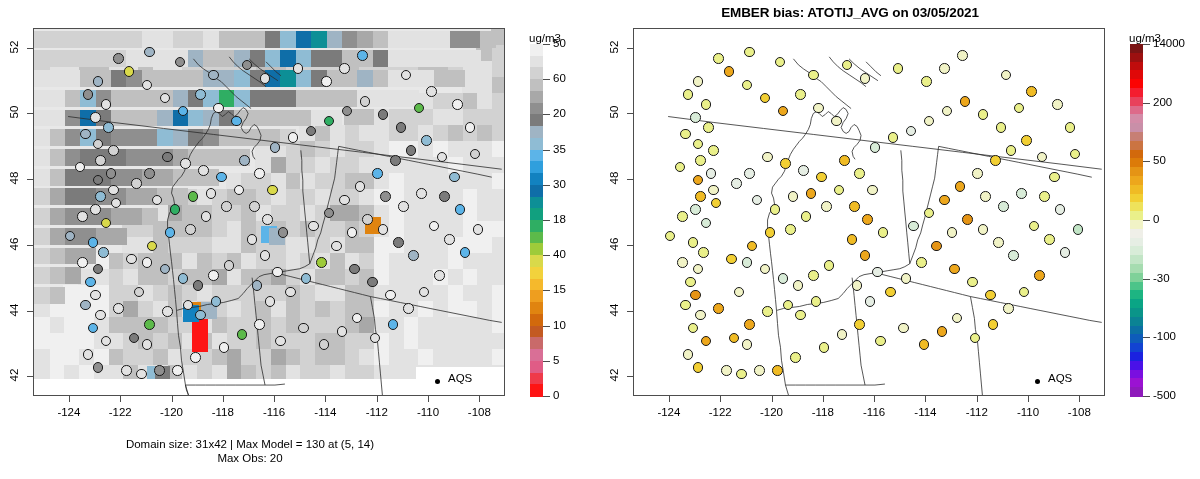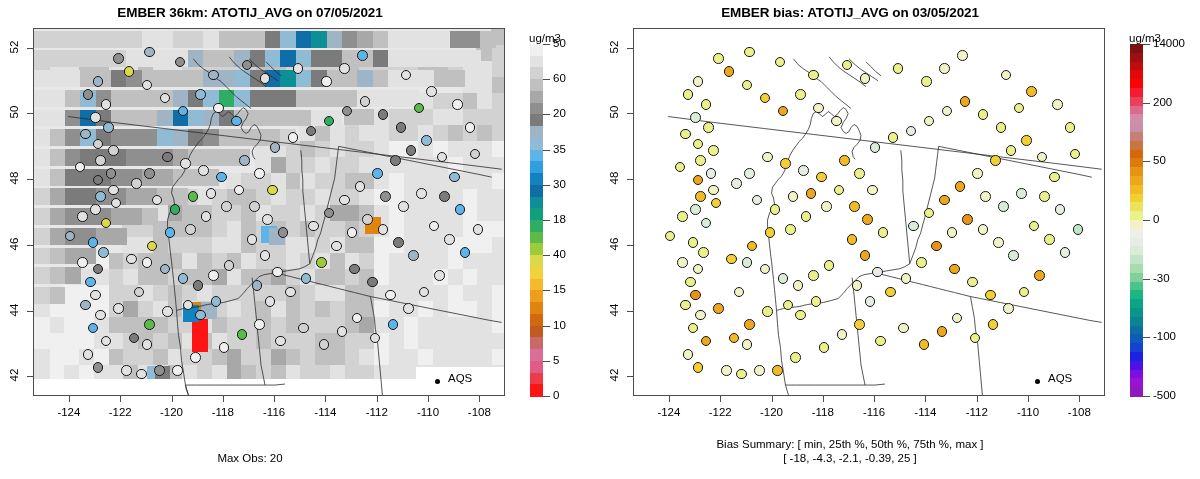--- a/index.html
+++ b/index.html
@@ -42,21 +42,20 @@
   .aqsdot{position:absolute;width:5px;height:5px;border-radius:50%;background:#000;}
   .aqstxt{position:absolute;font-size:11.5px;}
   svg{display:block;}
 </style>
 </head>
 <body>
 
 <div id="root">
 
   <div class="panel" id="panel-left">
-    <div class="ptitle">EMBER 36km: ATOTIJ_AVG on 07/05/2021</div>
 
     <div class="plotbox shaded" id="box-left">
       <div class="grid-layer" id="grid-left">
           <div class="cell" style="left: 457.061px; top: -0.141593px; width: 15.7282px; height: 16.8832px; background: rgb(192, 192, 192);"></div>
           <div class="cell" style="left: 457.061px; top: 15.8584px; width: 15.7282px; height: 16.8832px; background: rgb(210, 210, 210);"></div>
           <div class="cell" style="left: 442.311px; top: 15.8584px; width: 15.7282px; height: 16.8832px; background: rgb(192, 192, 192);"></div>
           <div class="cell" style="left: 457.061px; top: 31.8584px; width: 15.7282px; height: 16.8832px; background: rgb(210, 210, 210);"></div>
           <div class="cell" style="left: 442.311px; top: 31.8584px; width: 15.7282px; height: 16.8832px; background: rgb(226, 226, 226);"></div>
           <div class="cell" style="left: 427.561px; top: 31.8584px; width: 15.7282px; height: 16.8832px; background: rgb(226, 226, 226);"></div>
           <div class="cell" style="left: 412.811px; top: 31.8584px; width: 15.7282px; height: 16.8832px; background: rgb(210, 210, 210);"></div>
@@ -1015,20 +1014,21 @@
         <div class="yt" style="top: 244.857px; left: 27px; width: 6px;"></div>
         <div class="ylab" style="left: 1px; top: 237.857px;">46</div>
         <div class="yt" style="top: 179.143px; left: 27px; width: 6px;"></div>
         <div class="ylab" style="left: 1px; top: 172.143px;">48</div>
         <div class="yt" style="top: 113.429px; left: 27px; width: 6px;"></div>
         <div class="ylab" style="left: 1px; top: 106.429px;">50</div>
         <div class="yt" style="top: 47.7143px; left: 27px; width: 6px;"></div>
         <div class="ylab" style="left: 1px; top: 40.7143px;">52</div>
       </div>
 
+    <div class="footer f1">Domain size: 31x42 | Max Model = 130 at (5, 14)</div>
     <div class="footer f2">Max Obs: 20</div>
 
     <div id="cb-left">
       <div class="cbunits" style="left:529px;top:32px;">ug/m3</div>
     <div class="cbar" style="left: 530px; top: 44px; height: 352px;">
           <div class="cbseg" style="background: rgb(240, 240, 240); top: 0px; height: 12.3333px;"></div>
           <div class="cbseg" style="background: rgb(226, 226, 226); top: 11.7333px; height: 12.3333px;"></div>
           <div class="cbseg" style="background: rgb(210, 210, 210); top: 23.4667px; height: 12.3333px;"></div>
           <div class="cbseg" style="background: rgb(192, 192, 192); top: 35.2px; height: 12.3333px;"></div>
           <div class="cbseg" style="background: rgb(168, 168, 168); top: 46.9333px; height: 12.3333px;"></div>
@@ -1315,22 +1315,20 @@
         <div class="yt" style="top: 244.857px; left: 27px; width: 6px;"></div>
         <div class="ylab" style="left: 1px; top: 237.857px;">46</div>
         <div class="yt" style="top: 179.143px; left: 27px; width: 6px;"></div>
         <div class="ylab" style="left: 1px; top: 172.143px;">48</div>
         <div class="yt" style="top: 113.429px; left: 27px; width: 6px;"></div>
         <div class="ylab" style="left: 1px; top: 106.429px;">50</div>
         <div class="yt" style="top: 47.7143px; left: 27px; width: 6px;"></div>
         <div class="ylab" style="left: 1px; top: 40.7143px;">52</div>
       </div>
 
-    <div class="footer f1">Bias Summary: [ min, 25th %, 50th %, 75th %, max ]</div>
-    <div class="footer f2">[ -18,  -4.3,  -2.1,  -0.39,  25 ]</div>
 
     <div id="cb-right">
       <div class="cbunits" style="left:529px;top:32px;">ug/m3</div>
     <div class="cbar" style="left: 530px; top: 44px; height: 352px;">
           <div class="cbseg" style="background: rgb(122, 20, 20); top: 0px; height: 9.4px;"></div>
           <div class="cbseg" style="background: rgb(156, 16, 16); top: 8.8px; height: 9.4px;"></div>
           <div class="cbseg" style="background: rgb(192, 12, 12); top: 17.6px; height: 9.4px;"></div>
           <div class="cbseg" style="background: rgb(224, 8, 8); top: 26.4px; height: 9.4px;"></div>
           <div class="cbseg" style="background: rgb(251, 3, 3); top: 35.2px; height: 9.4px;"></div>
           <div class="cbseg" style="background: rgb(244, 29, 47); top: 44px; height: 9.4px;"></div>

